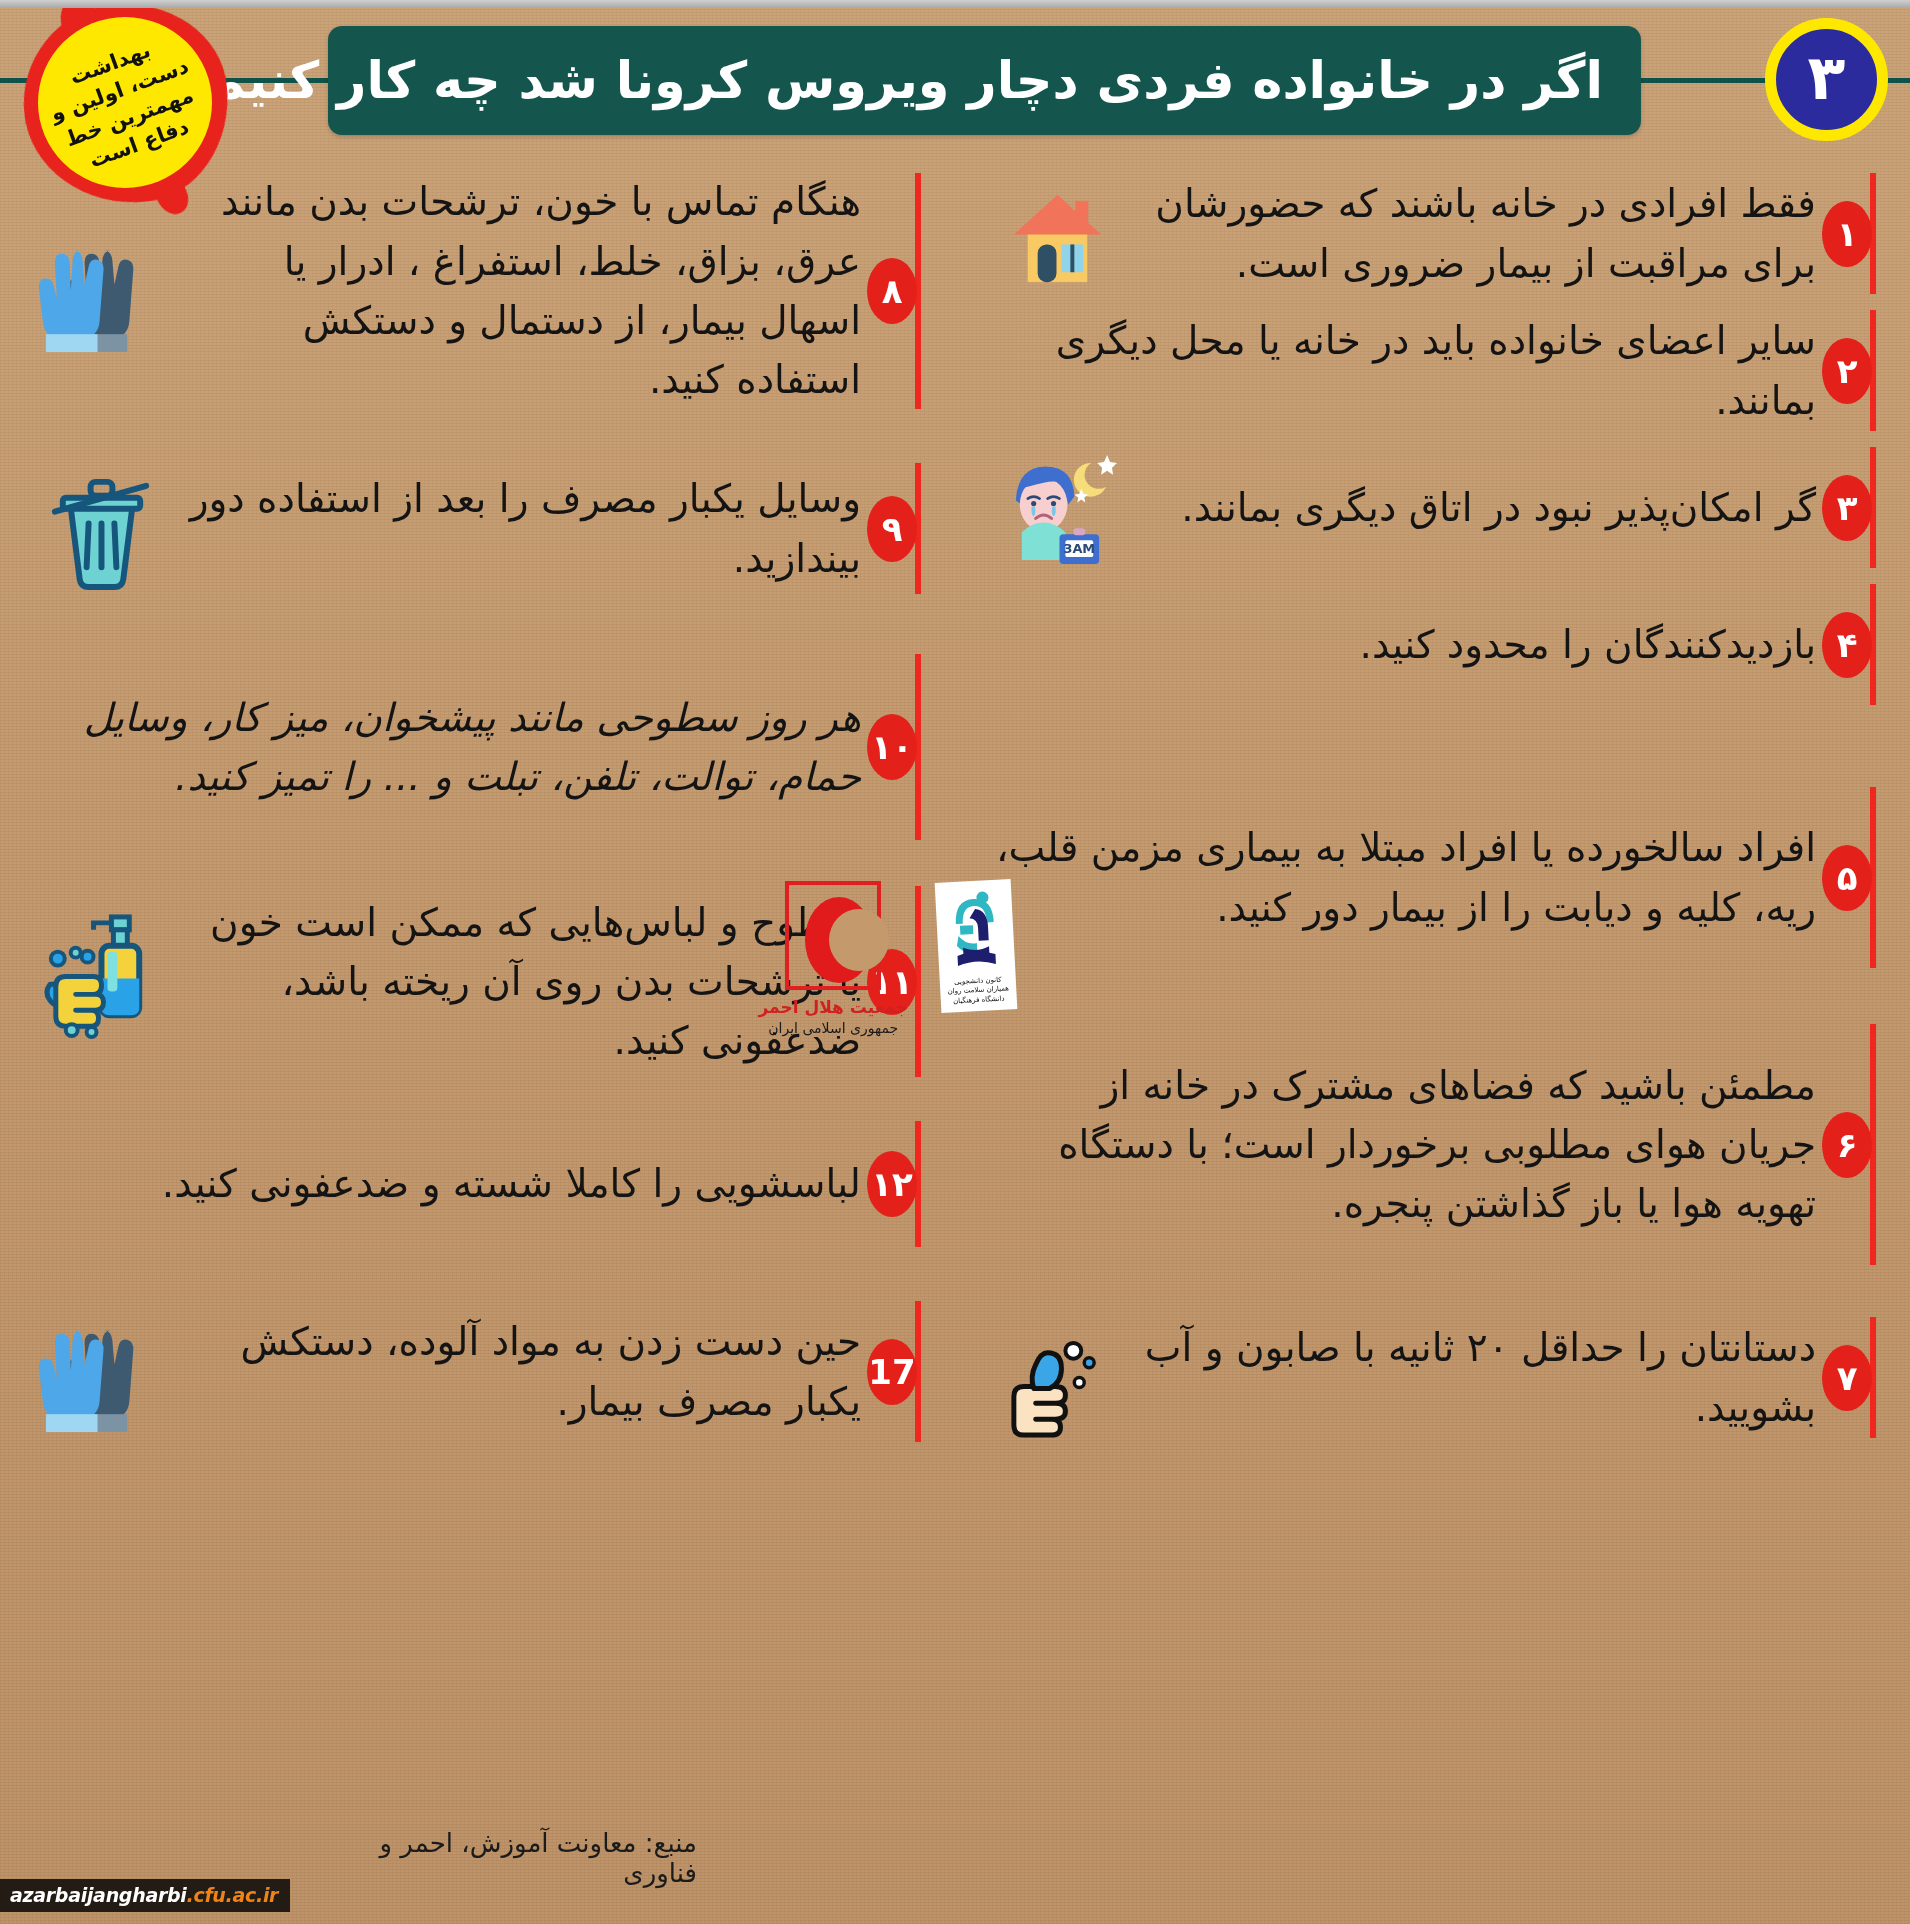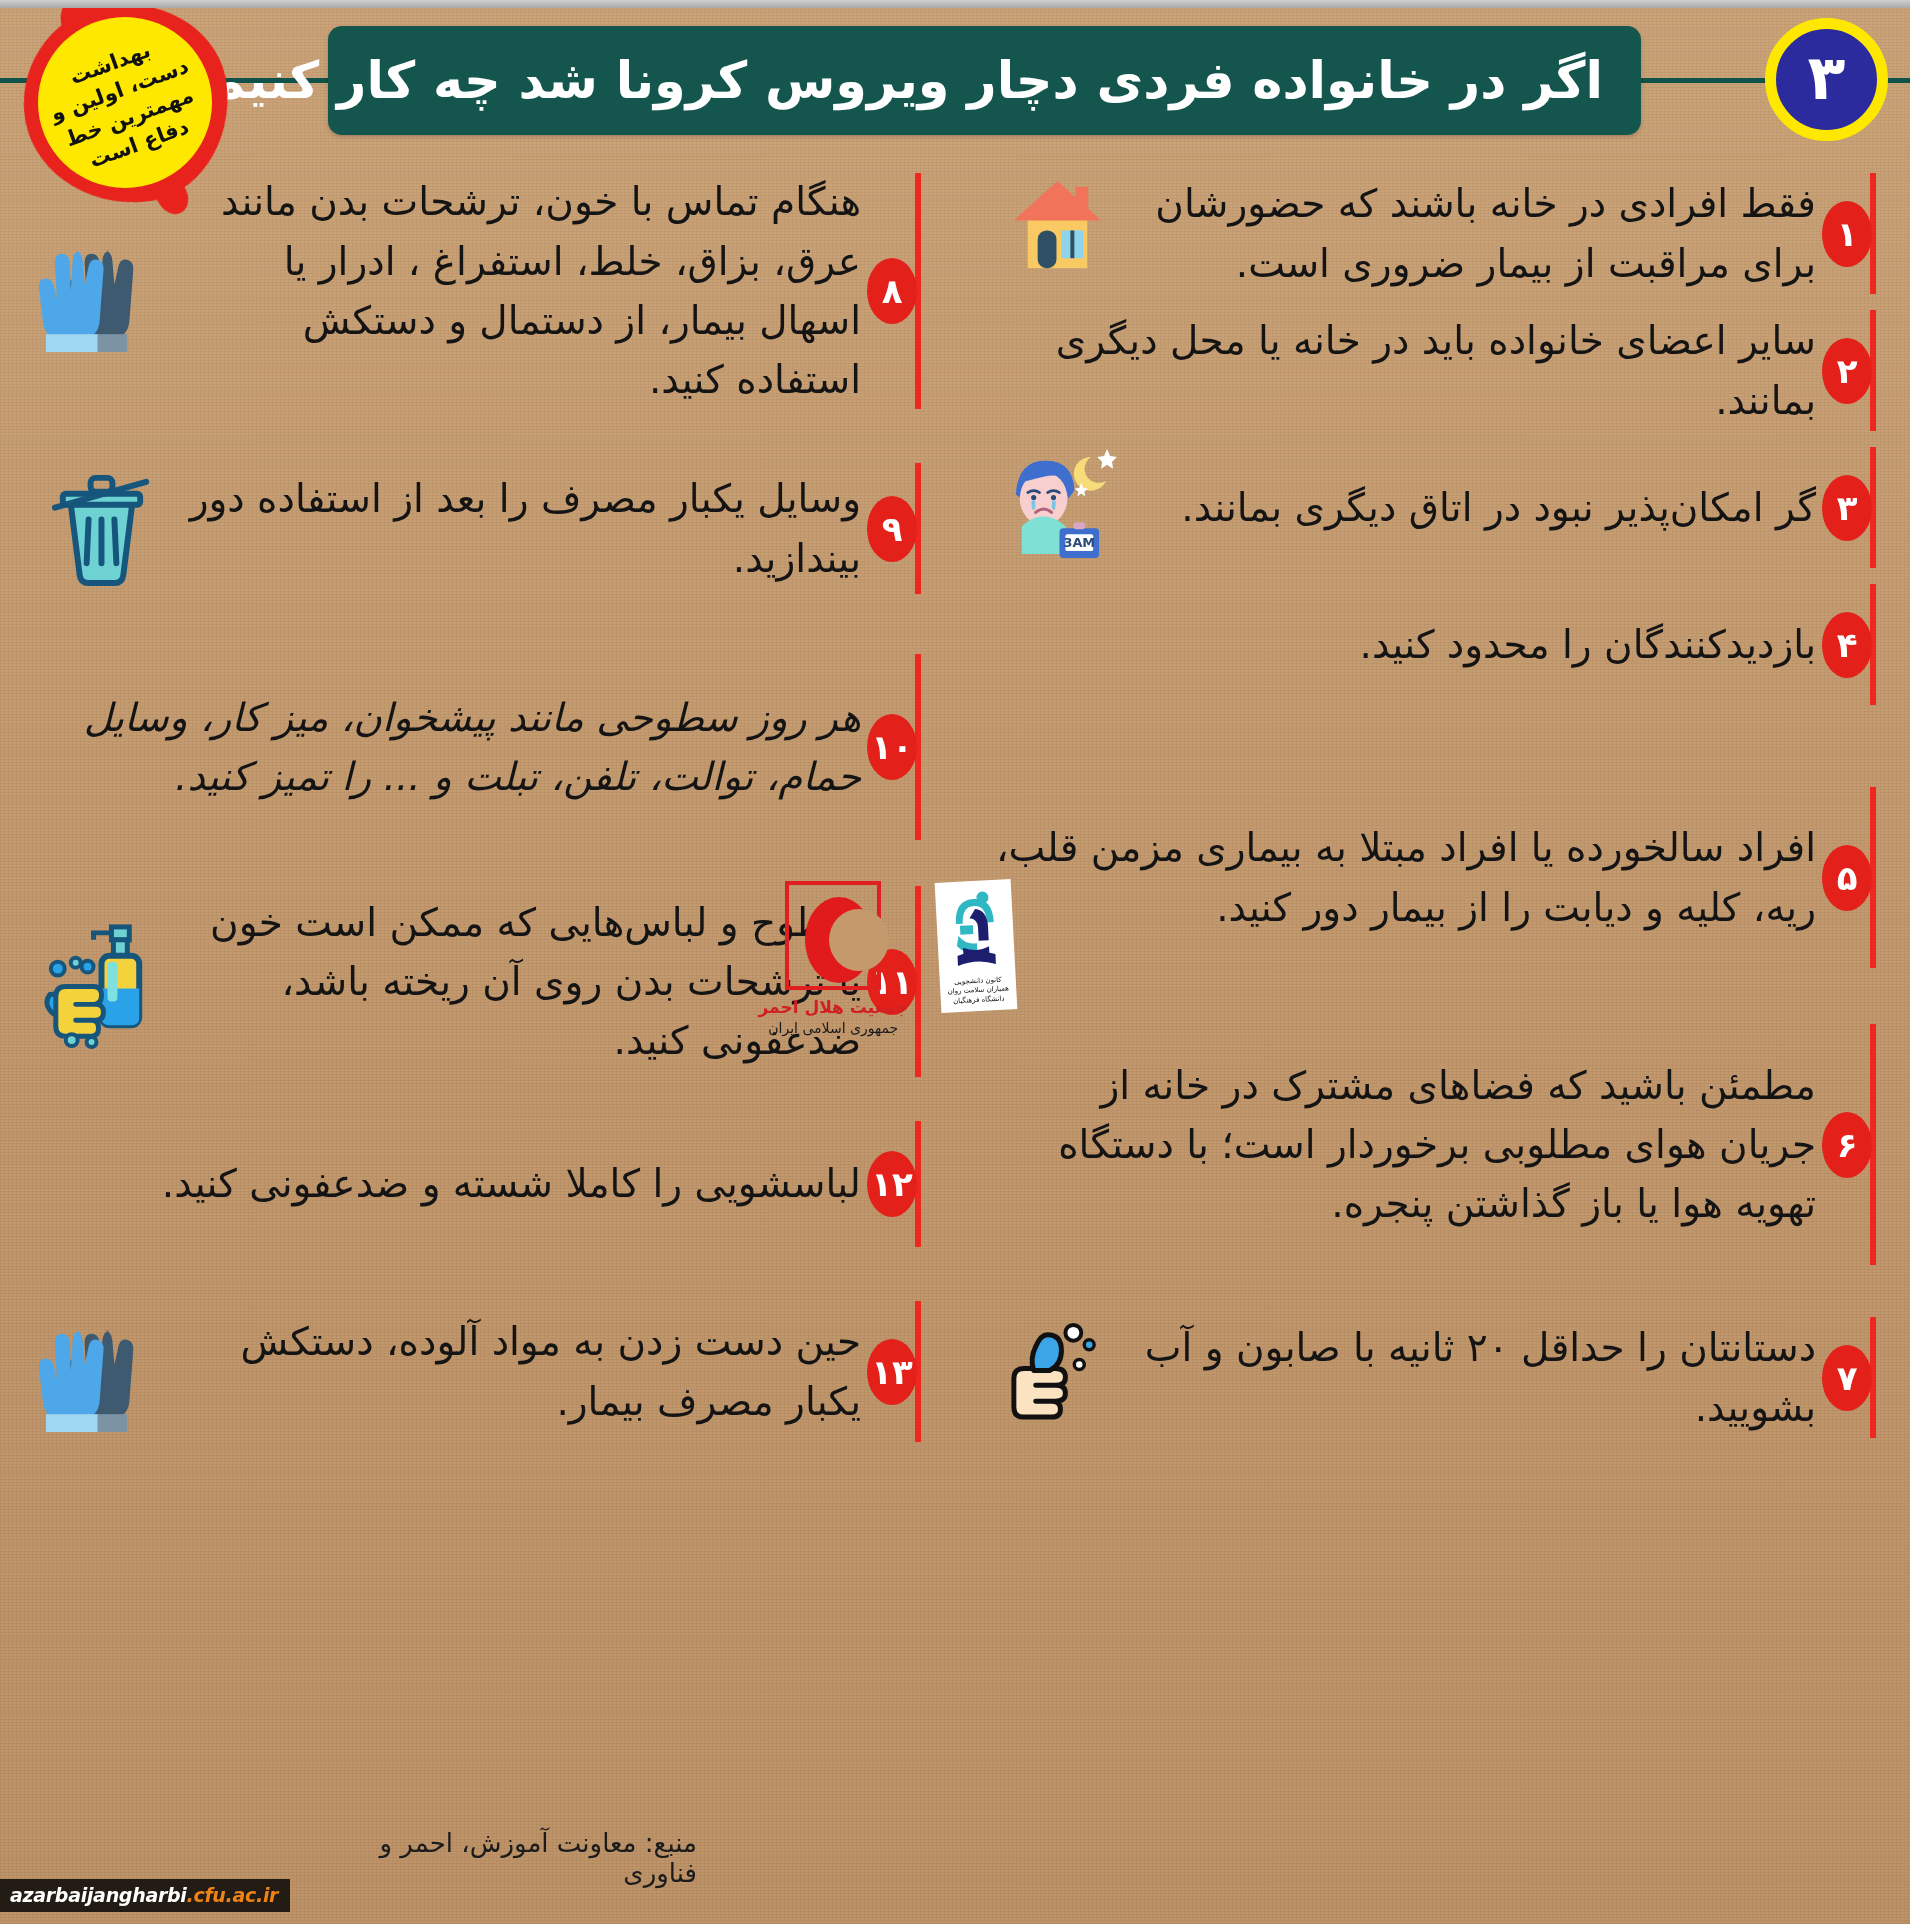--- a/index.html
+++ b/index.html
@@ -229,21 +229,21 @@
     text-align: right;
     font-weight: normal;
     padding-right: 6px;
   }
 
   .item .art {
     flex: 0 0 auto;
     width: 149px;
     height: 129px;
     display: flex;
-    align-items: flex-start;
+    align-items: flex-end;
     justify-content: center;
   }
   .item .art.empty { width: 0; }
   .item .art svg { display: block; }
 
   
   .logos {
     position: absolute;
     display: flex;
     flex-direction: row;
@@ -592,21 +592,21 @@
         <div class="body" style="min-height:134px;">
           <div class="text">لباسشویی را کاملا شسته و ضدعفونی کنید.</div>
           <div class="art empty"></div>
         </div>
       </div>
 
       <div class="item" style="margin-top:46px;">
         <div class="bar-wrap">
           <div class="bar"></div>
           <div class="num">
-            <span>۱۳</span>
+            <span>17</span>
           </div>
         </div>
         <div class="body" style="min-height:149px;">
           <div class="text">حین دست زدن به مواد آلوده، دستکش یکبار مصرف بیمار.</div>
           <div class="art">
             <svg width="139" height="129" viewBox="0 0 140 130">
               <path d="M74 24 q7 0 8 10 l2 24 l4 -18 q2 -9 9 -7 q7 2 6 11 l-4 52 q-2 16 -18 16 l-22 0 q-15 0 -17 -16 l-4 -34 q-1 -9 6 -10 q7 -1 9 8 l3 12 l-2 -36 q0 -9 7 -9 q7 0 8 9 l1 28 l2 -31 q1 -9 8 -9z" fill="#3d5a70"></path>
               <rect x="45" y="108" width="52" height="18" fill="#7c93a4"></rect>
               <path d="M44 24 q7 0 8 10 l2 24 l4 -18 q2 -9 9 -7 q7 2 6 11 l-4 52 q-2 16 -18 16 l-22 0 q-15 0 -17 -16 l-4 -34 q-1 -9 6 -10 q7 -1 9 8 l3 12 l-2 -36 q0 -9 7 -9 q7 0 8 9 l1 28 l2 -31 q1 -9 8 -9z" fill="#4da7e8"></path>
               <rect x="15" y="108" width="52" height="18" fill="#9fd7f3"></rect>

